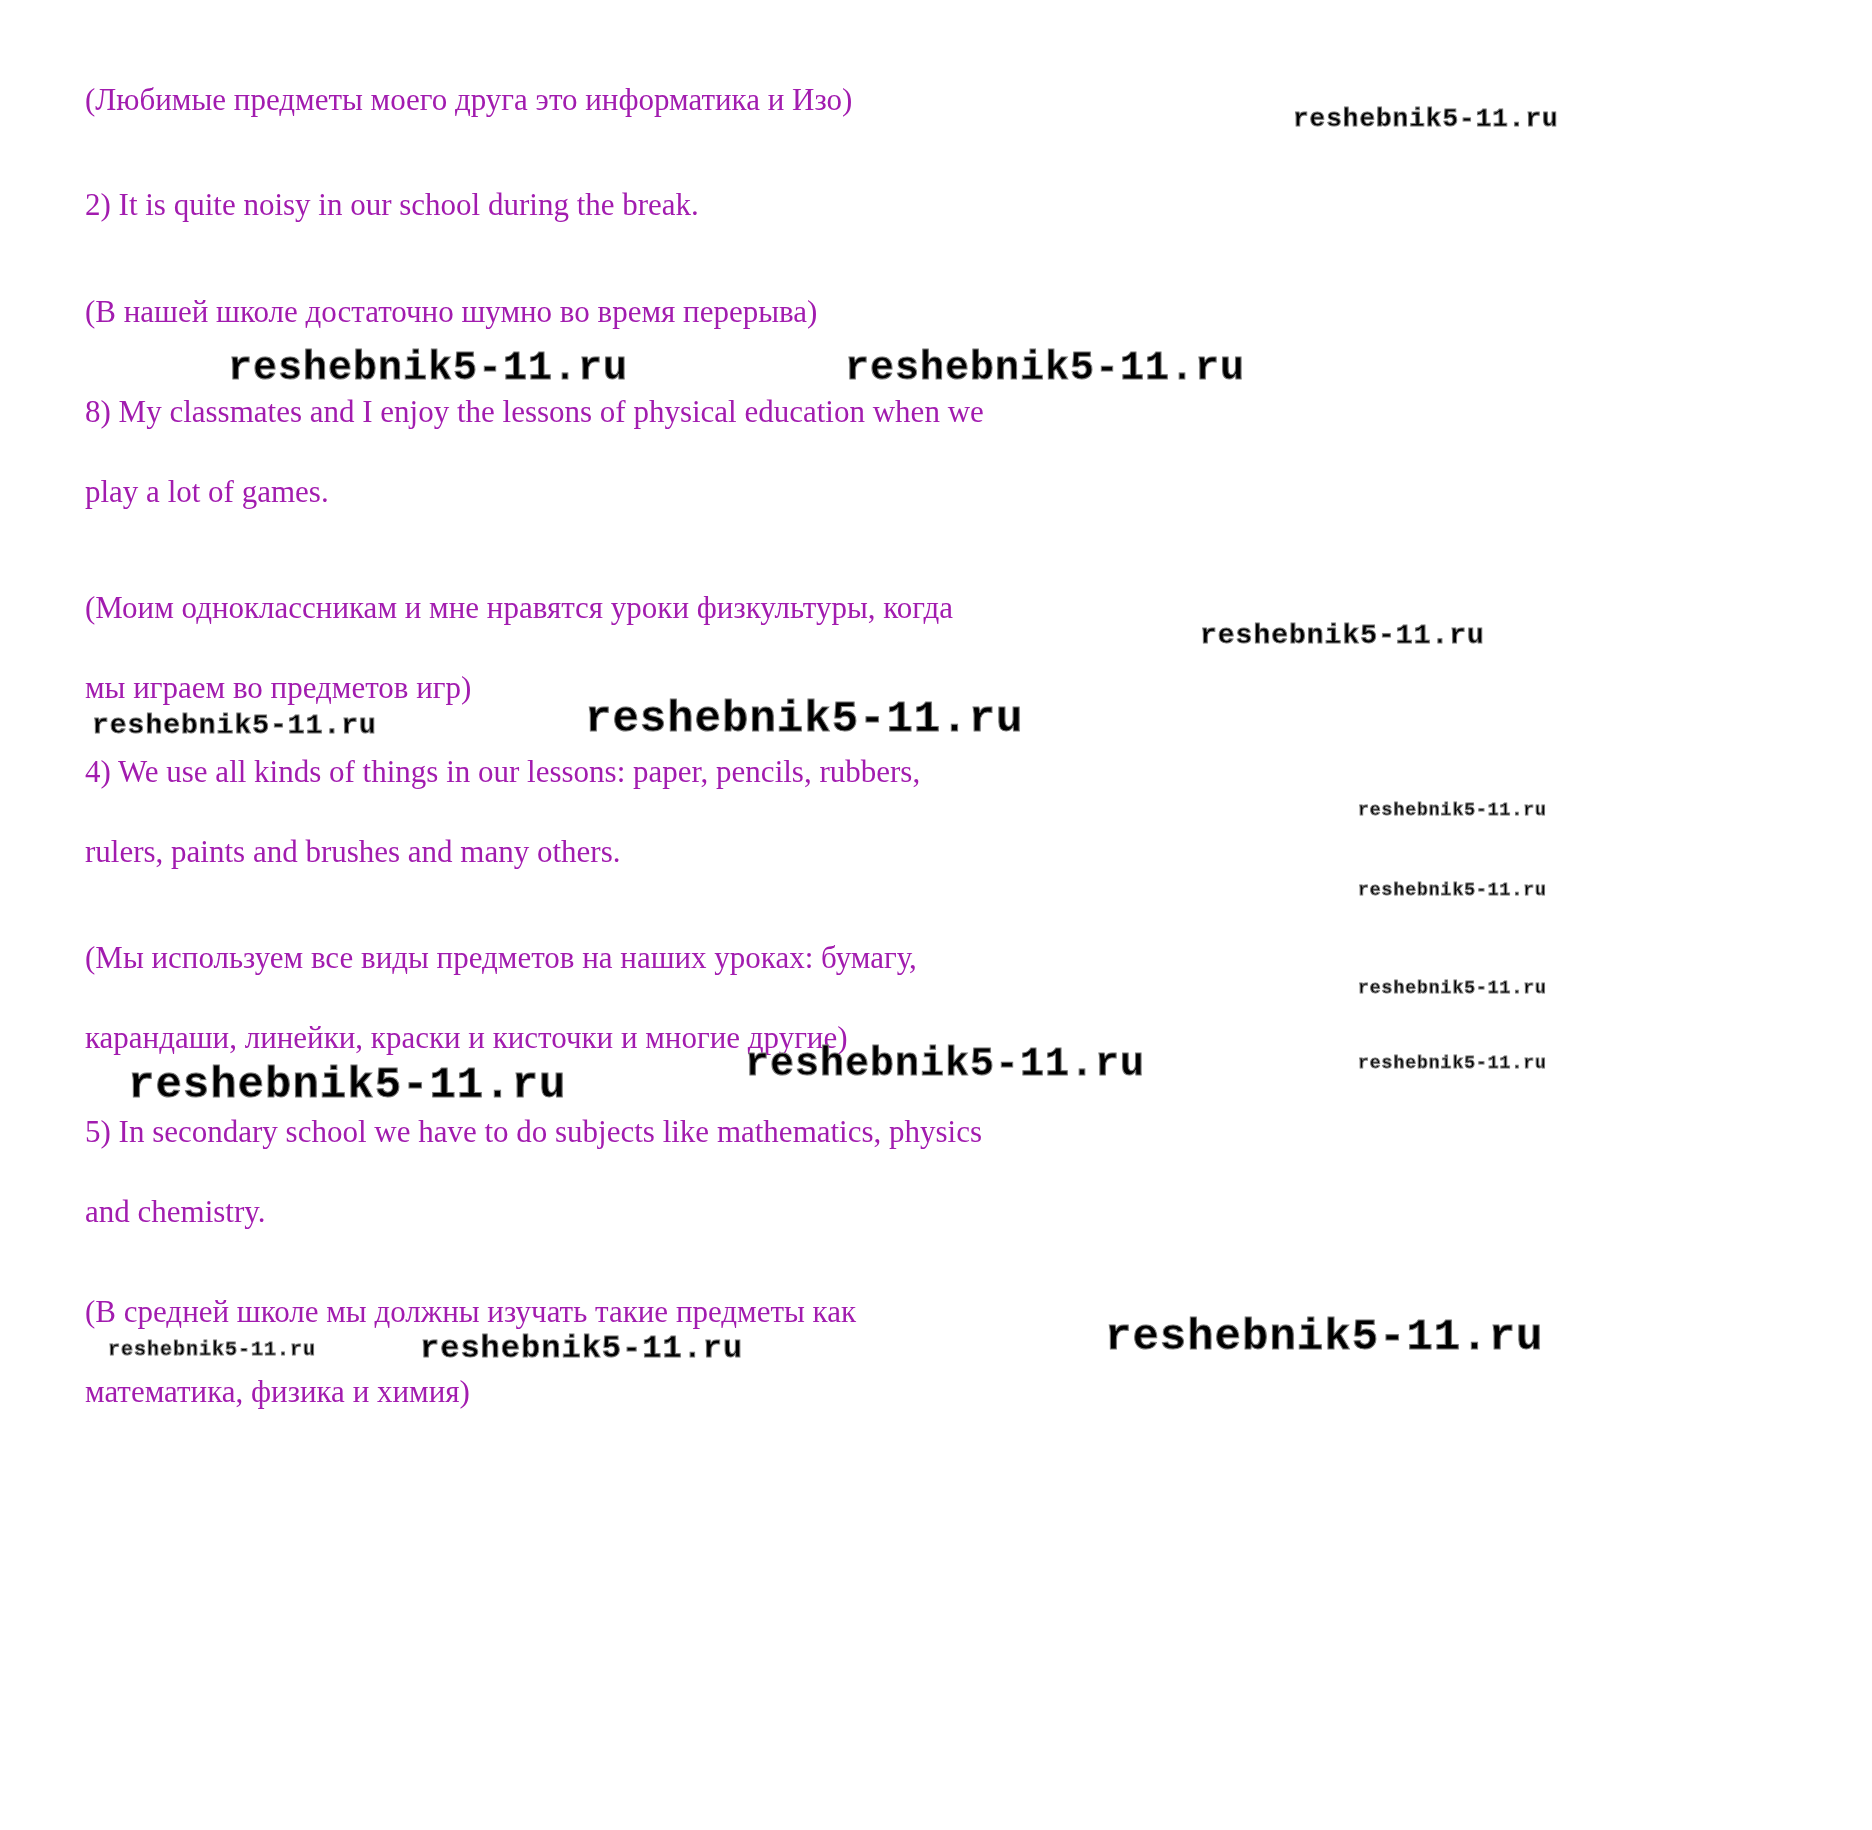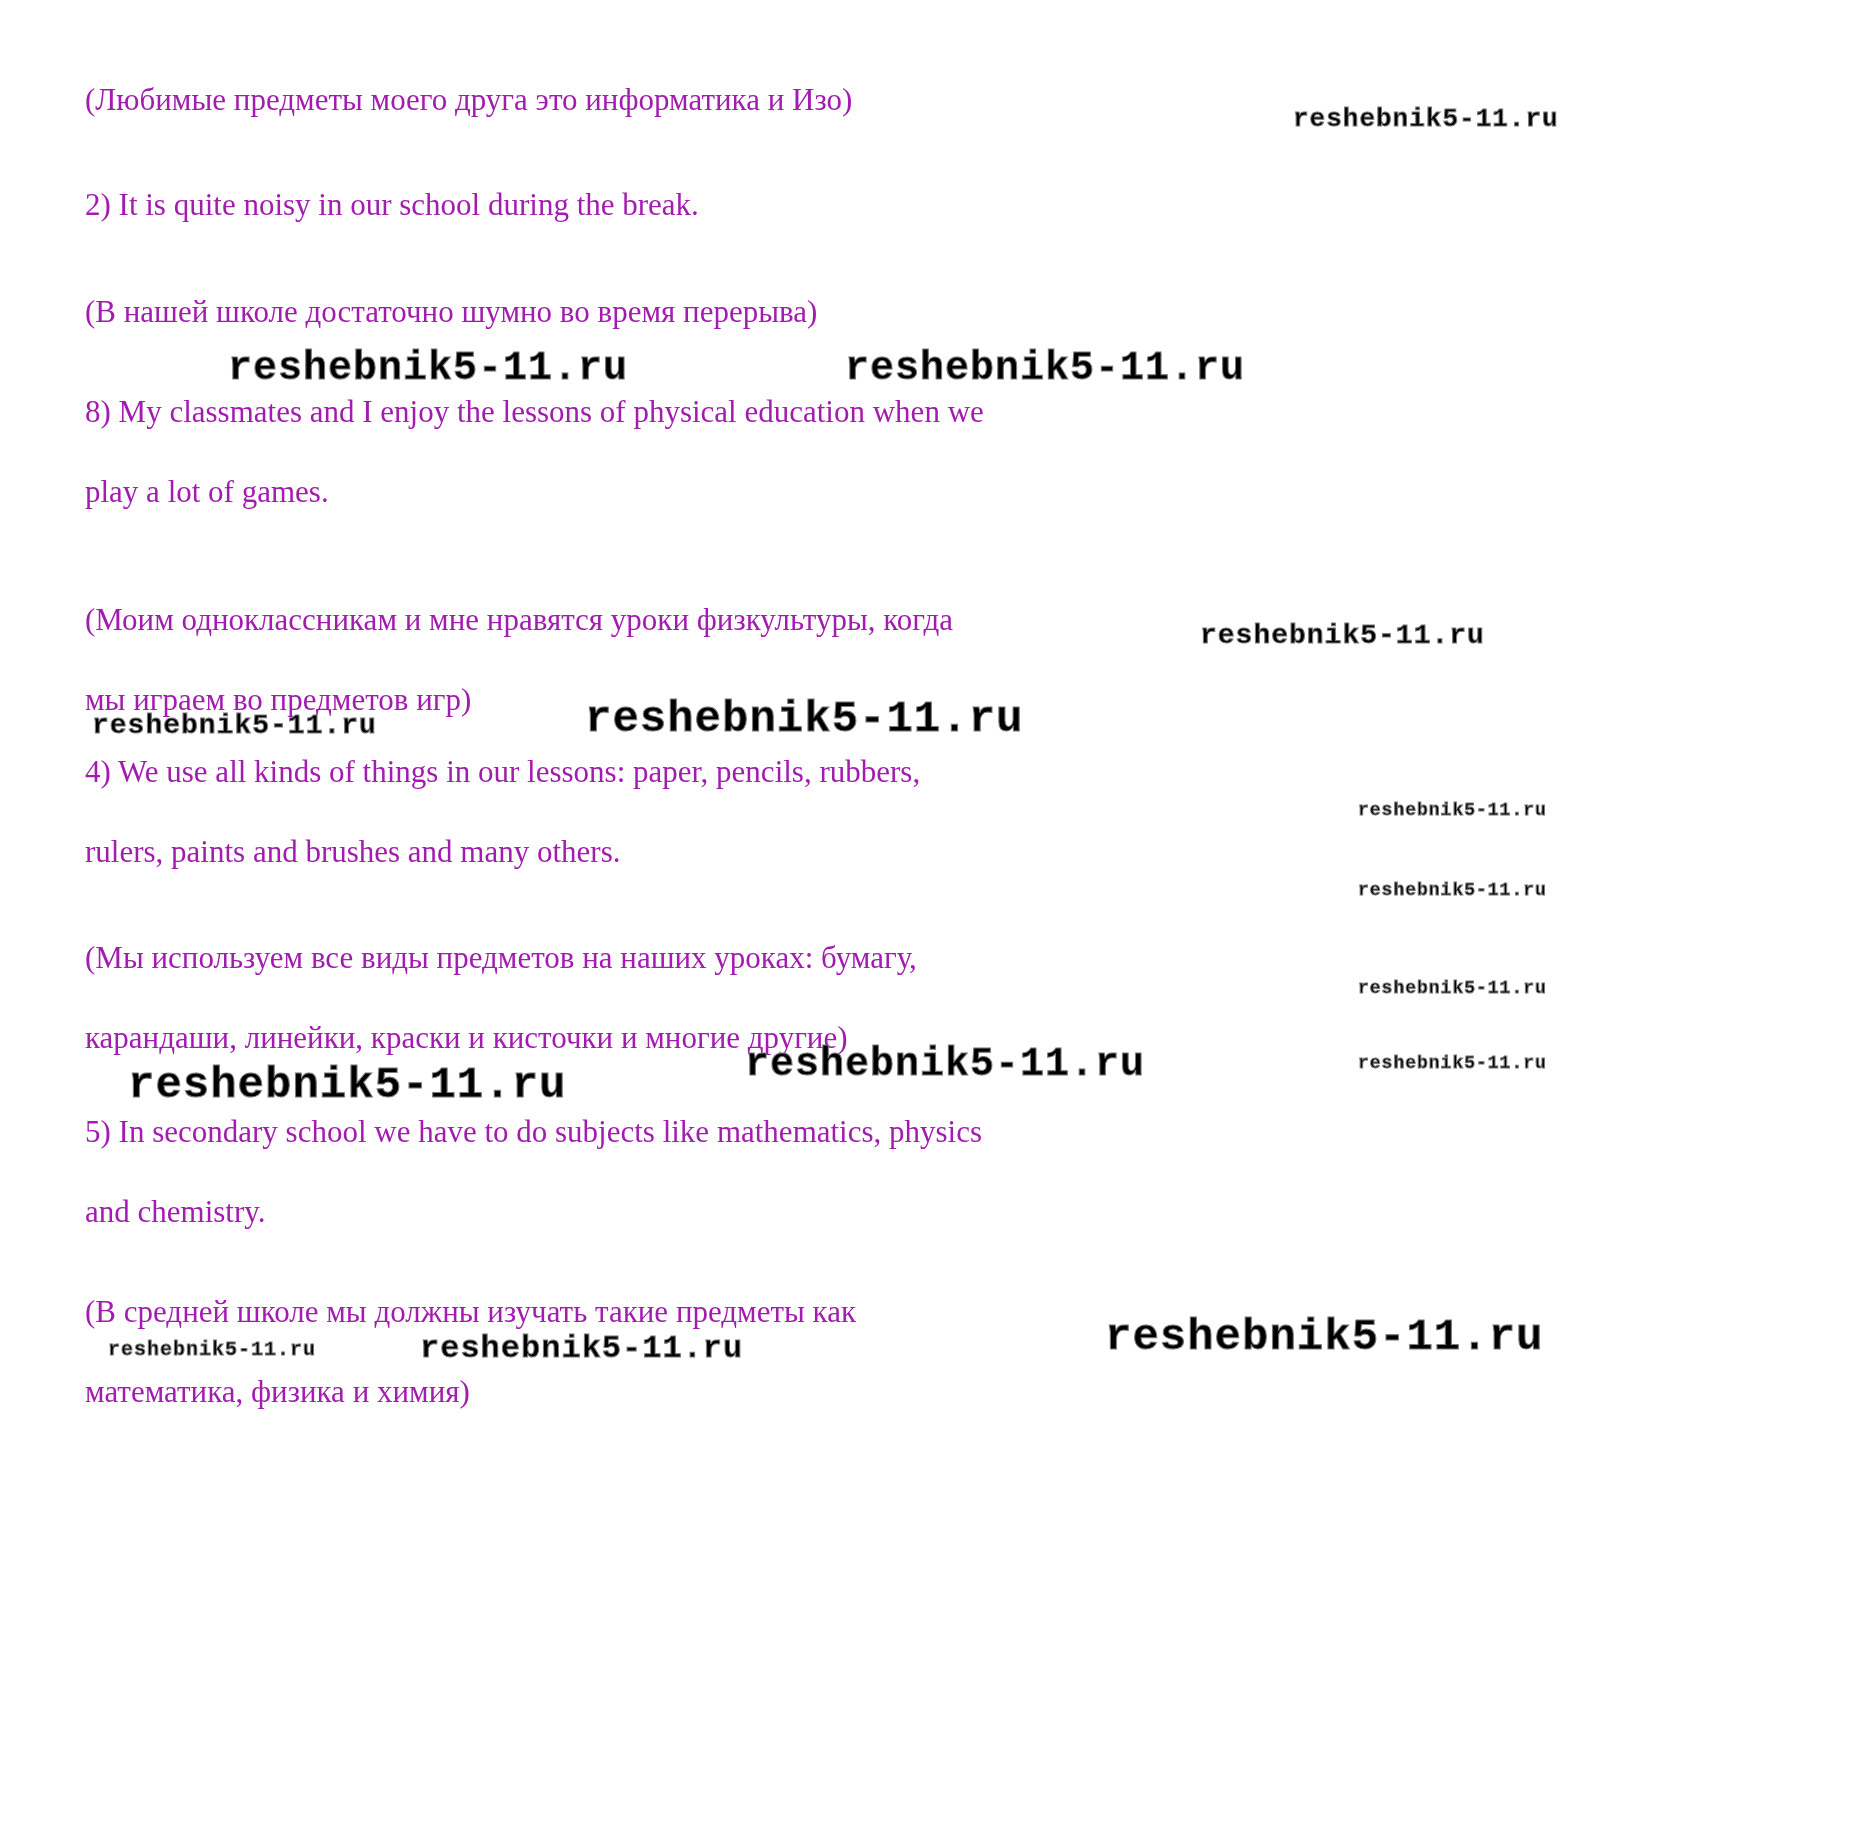--- a/index.html
+++ b/index.html
@@ -20,21 +20,21 @@
     left: 85px;
     color: #a21caf;
     font-size: 31px;
     line-height: 80px;
     white-space: nowrap;
   }
   .p1 { top: 60px; }
   .p2 { top: 165px; }
   .p3 { top: 272px; }
   .p4 { top: 372px; }
-  .p5 { top: 580px; }
+  .p5 { top: 568px; }
   .p6 { top: 732px; }
   .p7 { top: 918px; }
   .p8 { top: 1092px; }
   .p9 { top: 1272px; }
 
   .wm {
     position: absolute;
     font-family: Liberation Mono, monospace;
     font-weight: bold;
     color: #000000;

